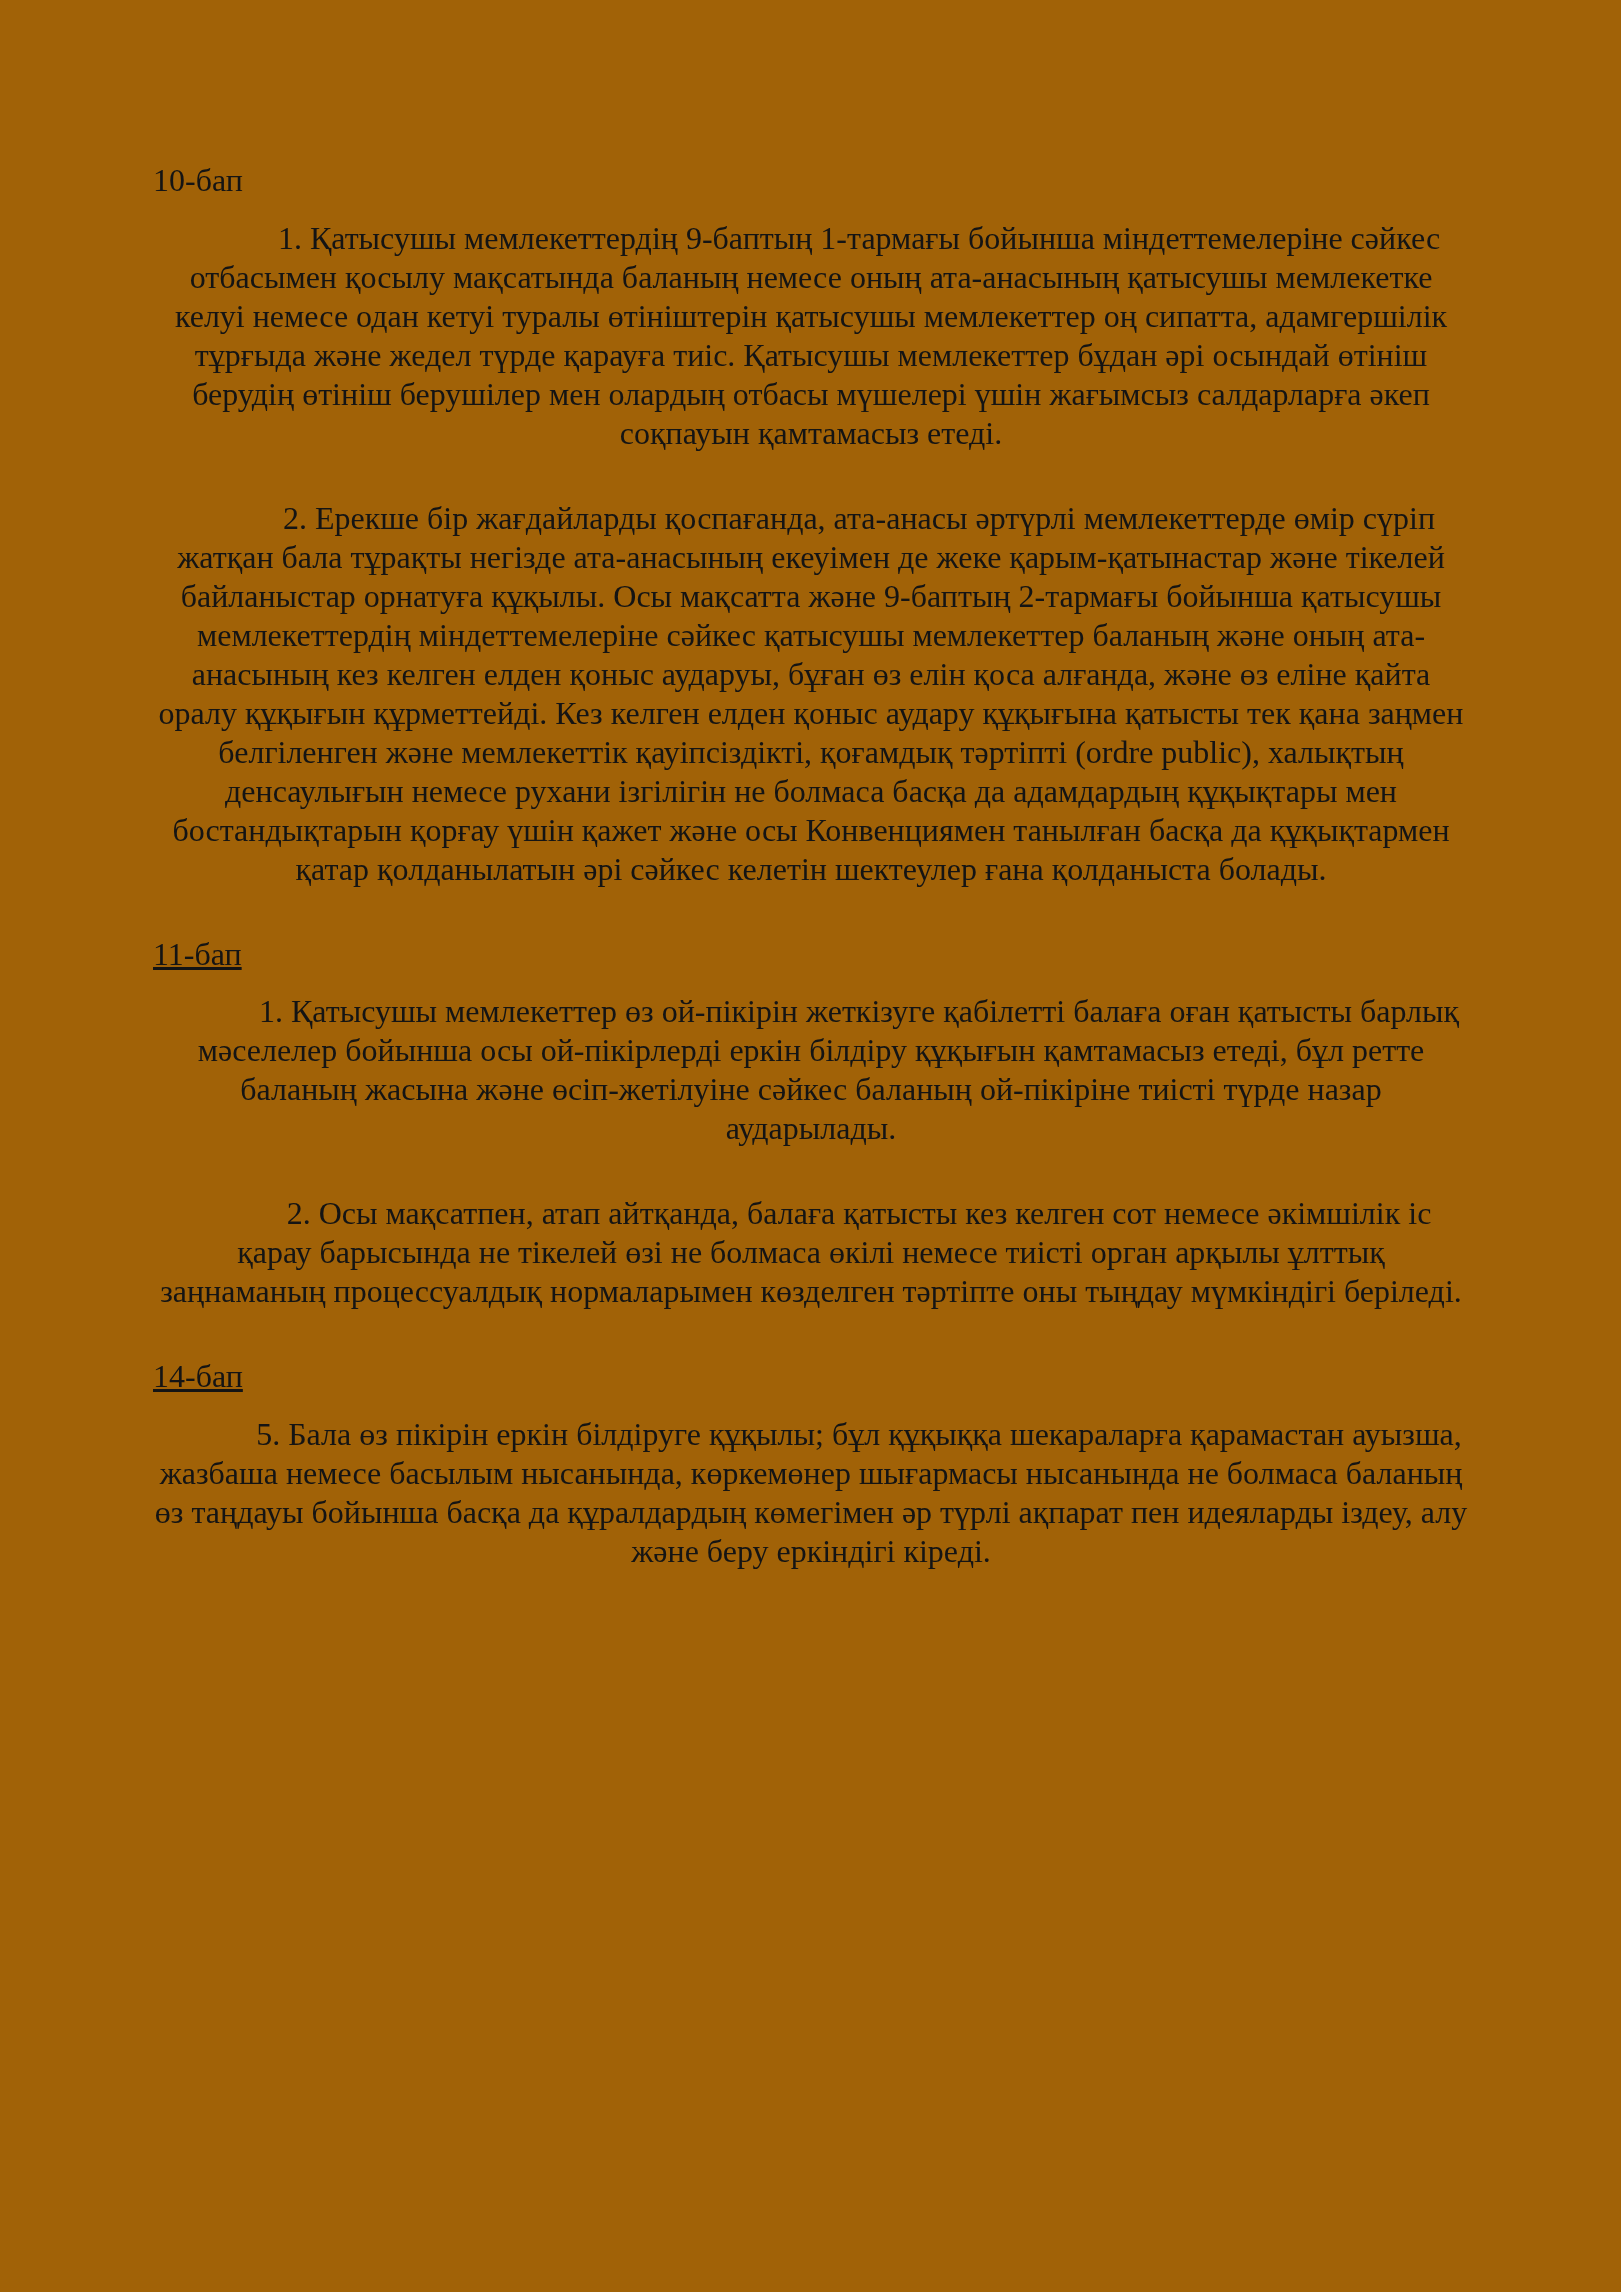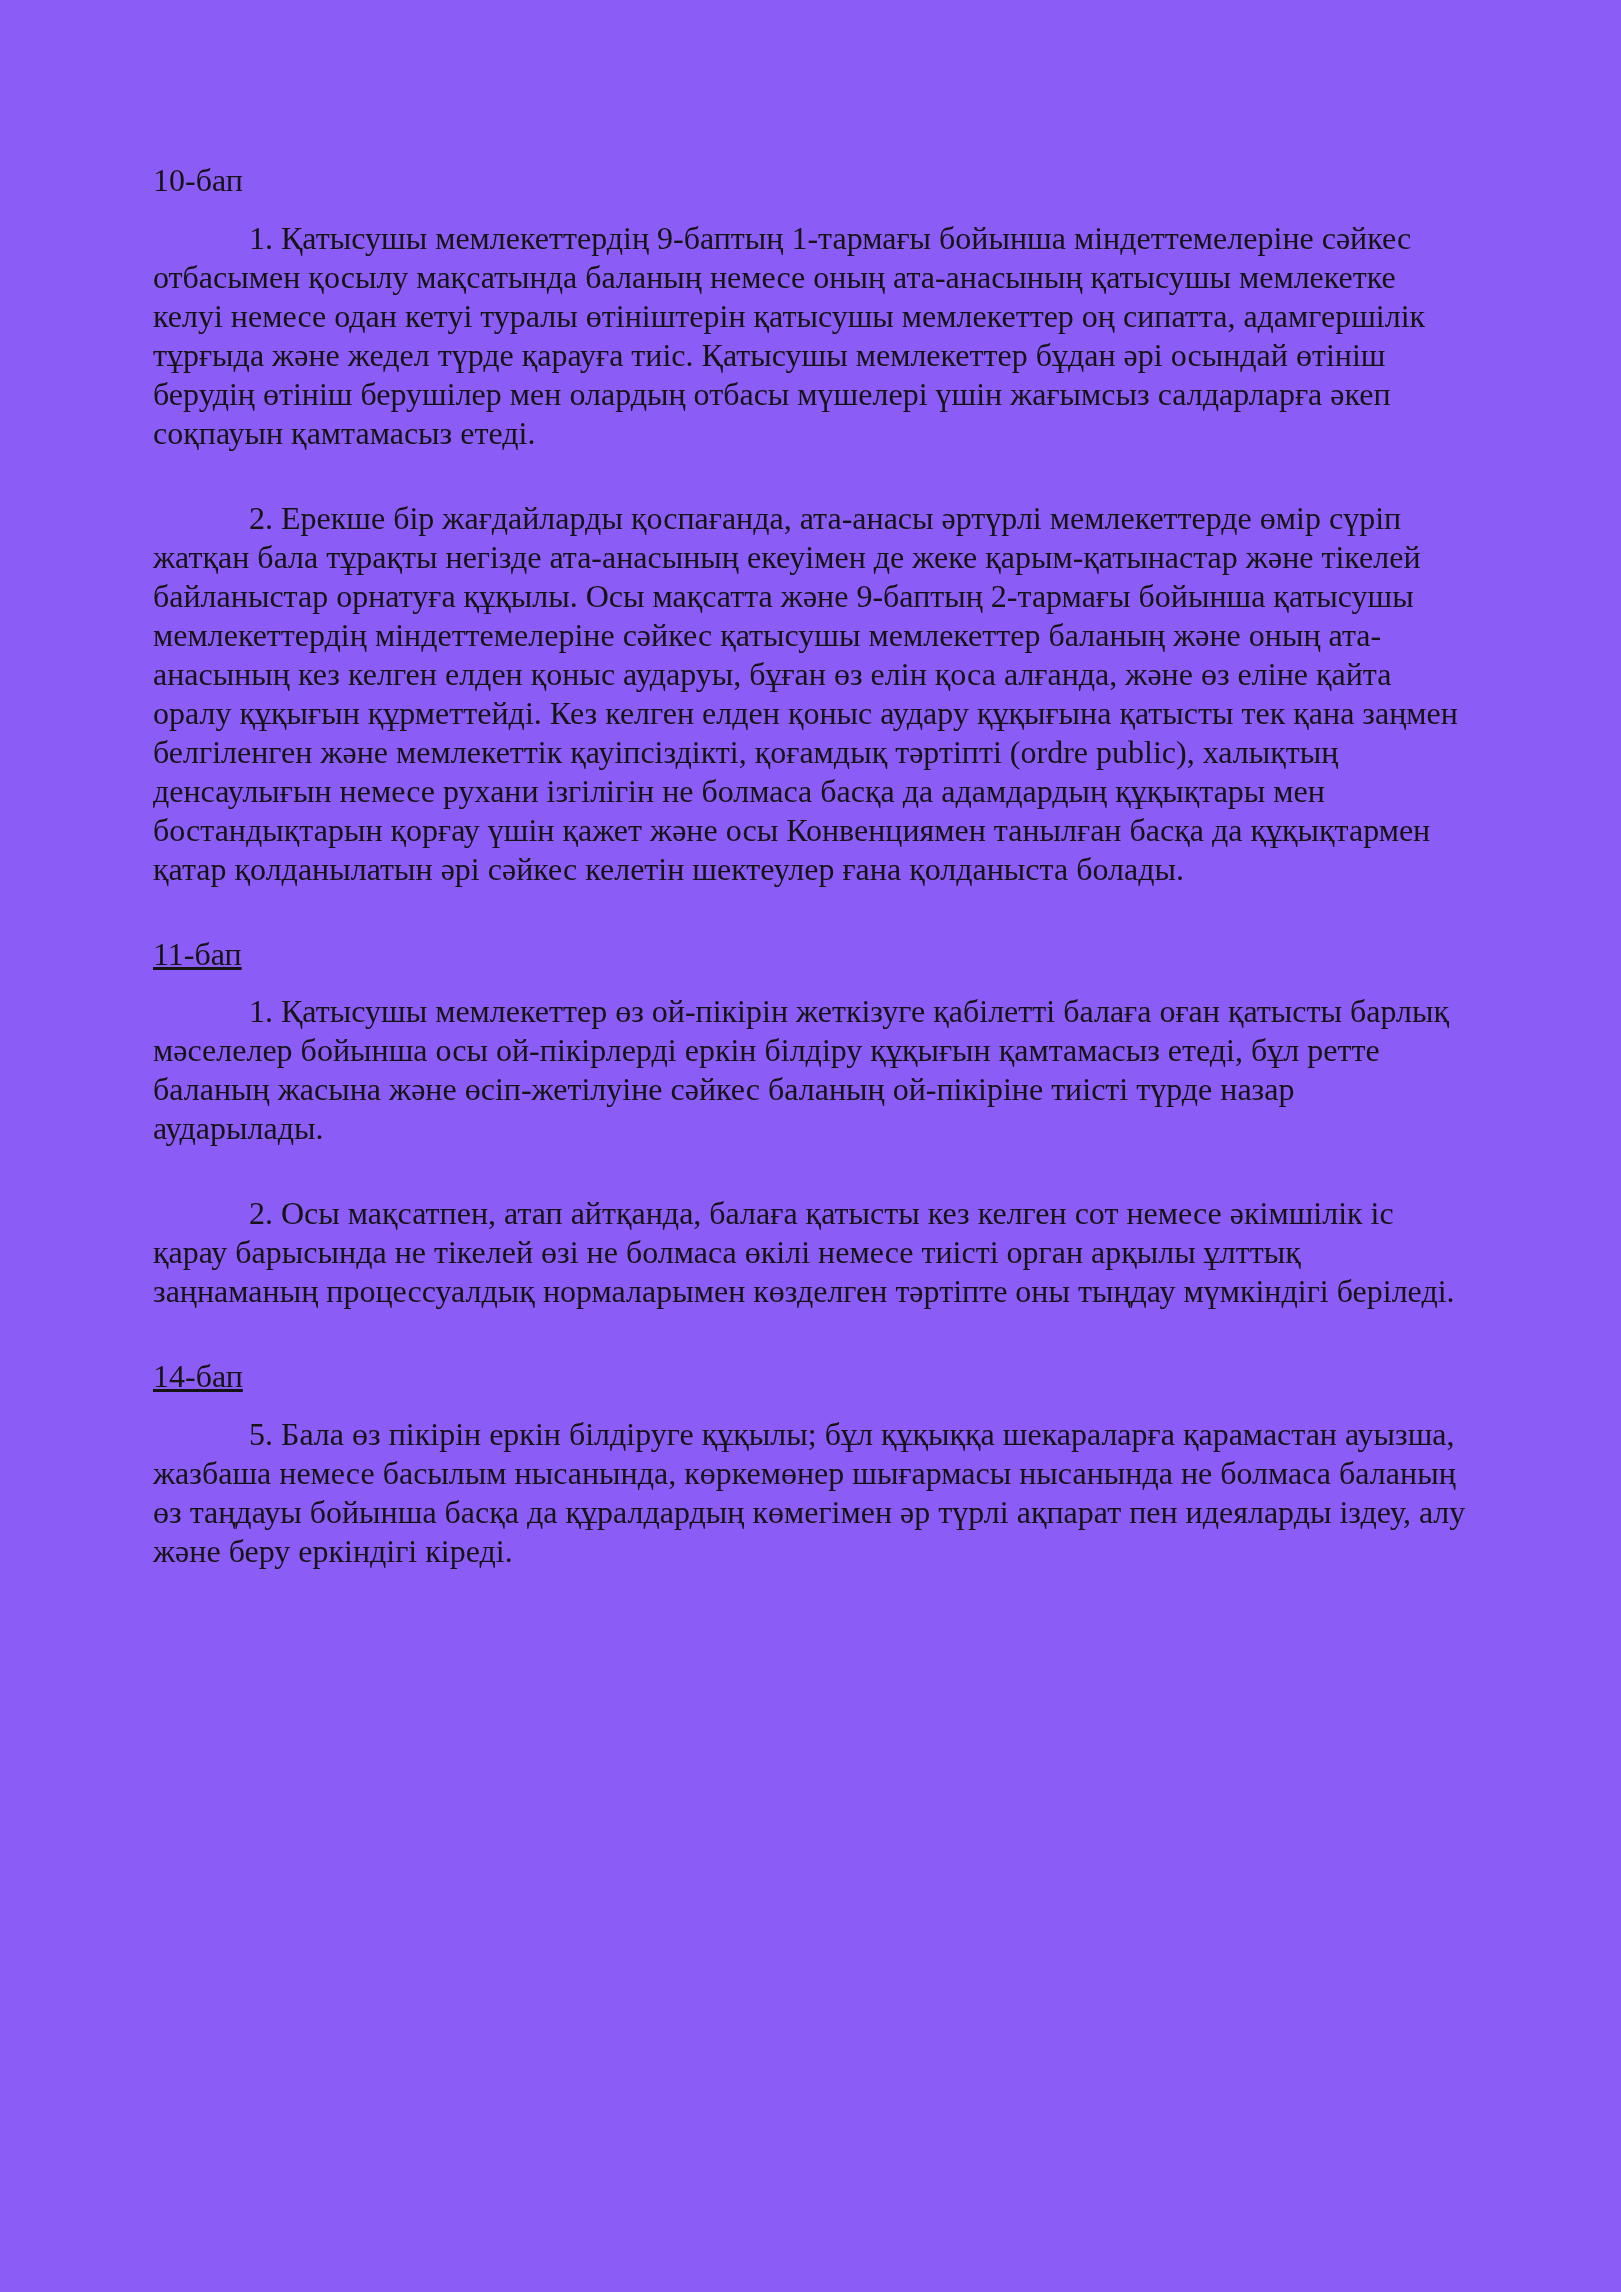--- a/index.html
+++ b/index.html
@@ -5,21 +5,21 @@
   html, body {
     margin: 0;
     padding: 0;
     background: #ffffff;
   }
   .page {
     position: relative;
     width: 1621px;
     height: 2293px;
     margin: 0;
-    background: #8b5cf6;
+    background: #a16207;
     box-sizing: border-box;
     padding: 161px 152px 0 153px;
     font-family: "Liberation Serif", "DejaVu Serif", serif;
     font-size: 32px;
     line-height: 39px;
     color: #141414;
     overflow: hidden;
   }
   .article-section {
     margin: 0;
@@ -33,21 +33,21 @@
     margin: 0 0 18.6px 0;
     padding: 0;
     font-size: 32px;
     line-height: 39px;
     font-weight: normal;
   }
   .article-paragraph {
     margin: 0 0 46px 0;
     padding: 0;
     text-indent: 96px;
-    text-align: left;
+    text-align: center;
     hyphens: none;
     word-spacing: normal;
   }
 </style>
 </head>
 <body>
 
 <div class="page">
 
   <section class="article-section">

